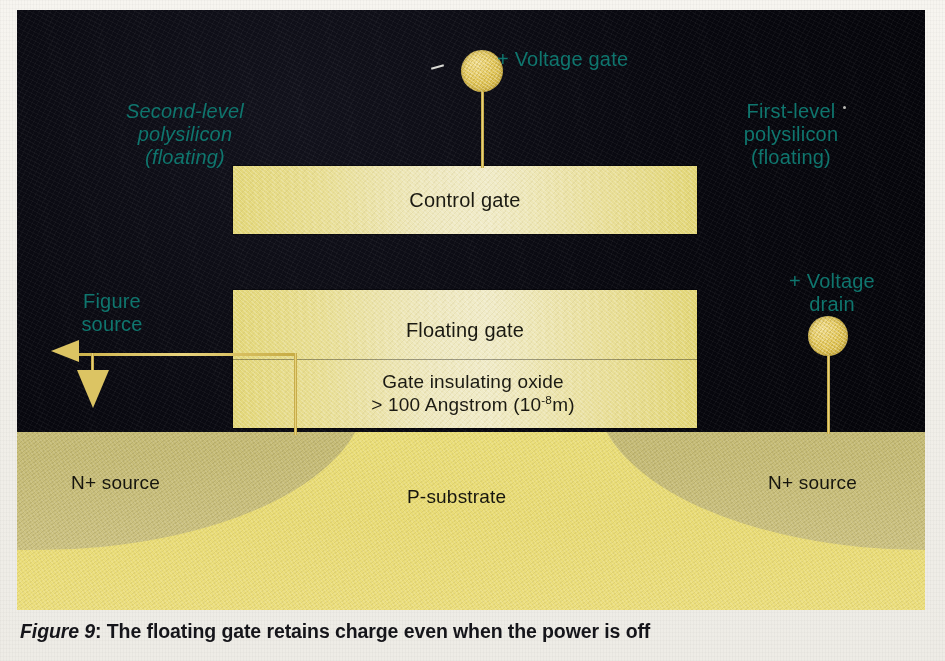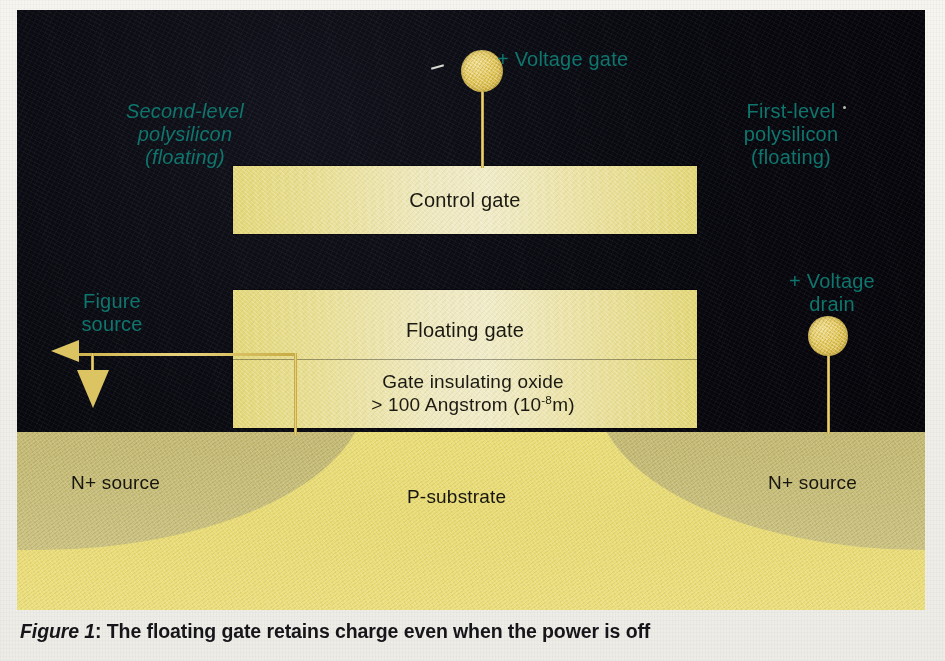--- a/index.html
+++ b/index.html
@@ -290,17 +290,17 @@
 
     <div class="wlabel" id="label-voltage-drain">+ Voltage
 drain</div>
 
     <div class="wlabel" id="label-voltage-src">Figure
 source</div>
 
   </div>
 
   <div id="caption">
-    <span id="caption-figure">Figure 1</span><span>:</span>
+    <span id="caption-figure">Figure 9</span><span>:</span>
     <span>The floating gate retains charge even when the power is off</span>
   </div>
 
 </div>
 
 </body></html>

